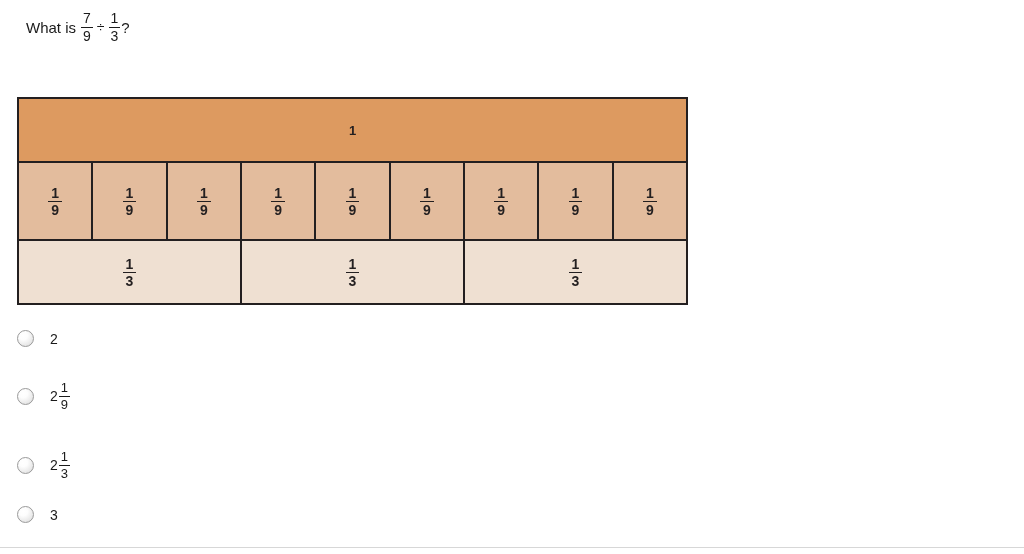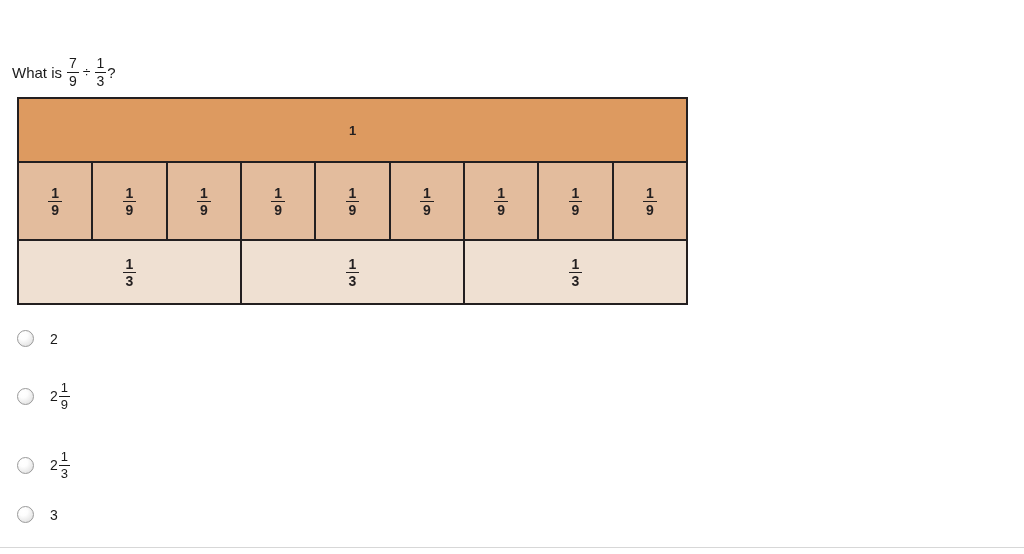--- a/index.html
+++ b/index.html
@@ -12,28 +12,27 @@
     height: 554px;
     position: relative;
     font-family: "Liberation Sans", sans-serif;
     color: #1a1a1a;
     overflow: hidden;
   }
 
   
   .question {
     position: absolute;
-    left: 12px;
+    left: 26px;
     top: 11px;
     font-size: 15px;
     line-height: 1;
     display: flex;
     align-items: center;
     white-space: nowrap;
-    margin-top: 45px;
   }
   .question .qtext { margin-right: 4px; }
 
   
   .frac {
     display: inline-flex;
     flex-direction: column;
     align-items: center;
     justify-content: center;
     vertical-align: middle;

